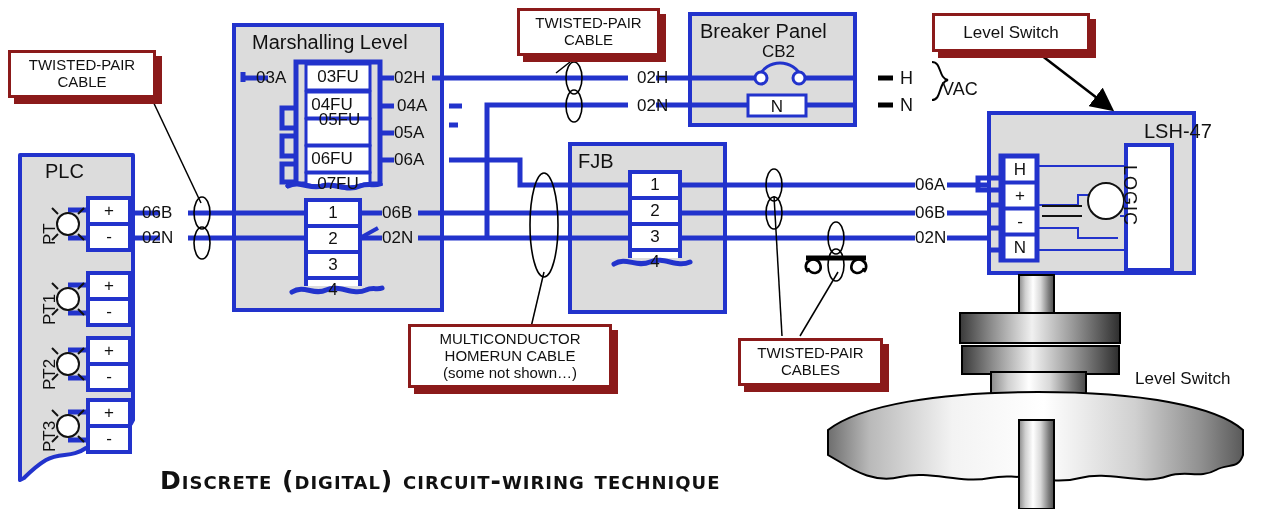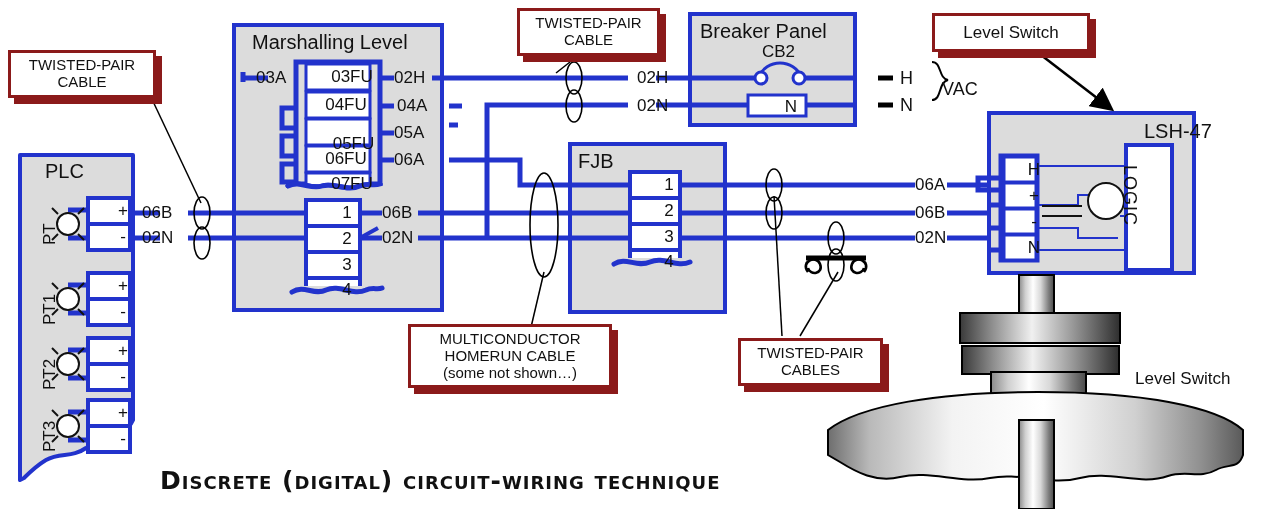--- a/index.html
+++ b/index.html
@@ -36,21 +36,21 @@
   .title{
     position:absolute;left:160px;top:466px;
     font-family:"DejaVu Sans", sans-serif;
     font-size:25px;font-weight:bold;color:#111;
     font-variant:small-caps;letter-spacing:1px;
     white-space:nowrap;z-index:30;
   }
 
   
   .cell{position:absolute;z-index:25;color:#111;text-align:center;
-        font-size:17px;white-space:nowrap;padding-left:14px;}
+        font-size:17px;white-space:nowrap;}
 </style>
 </head>
 <body>
 
 <div id="stage">
 
   <svg id="art" viewBox="0 0 1261 509">
     <defs>
       <marker id="arrowhead" markerWidth="9" markerHeight="9" refX="7" refY="4.5" orient="auto" markerUnits="strokeWidth">
         <path d="M0,0 L9,4.5 L0,9 Z" fill="#000"></path>
@@ -384,21 +384,21 @@
   <div class="cell" style="left:88px;top:429px;width:42px;">-</div>
 
   <div class="lbl sz17" style="left:142px;top:203px;">06B</div>
   <div class="lbl sz17" style="left:142px;top:228px;">02N</div>
 
   <div class="lbl sz20" style="left:252px;top:31px;">Marshalling Level</div>
   <div class="lbl sz17" style="left:256px;top:68px;">03A</div>
 
   <div class="cell" style="left:306px;top:67px;width:64px;">03FU</div>
   <div class="cell" style="left:290px;top:95px;width:84px;">04FU</div>
-  <div class="cell" style="left:306px;top:134px;width:67px;">05FU</div>
+  <div class="cell" style="left:306px;top:110px;width:67px;">05FU</div>
   <div class="cell" style="left:306px;top:149px;width:52px;">06FU</div>
   <div class="cell" style="left:306px;top:174px;width:64px;">07FU</div>
 
   <div class="lbl sz17" style="left:394px;top:68px;">02H</div>
   <div class="lbl sz17" style="left:388px;top:96px;margin-left:9px;">04A</div>
   <div class="lbl sz17" style="left:394px;top:123px;">05A</div>
   <div class="lbl sz17" style="left:394px;top:150px;">06A</div>
 
   <div class="cell" style="left:306px;top:203px;width:54px;">1</div>
   <div class="cell" style="left:306px;top:229px;width:54px;">2</div>

